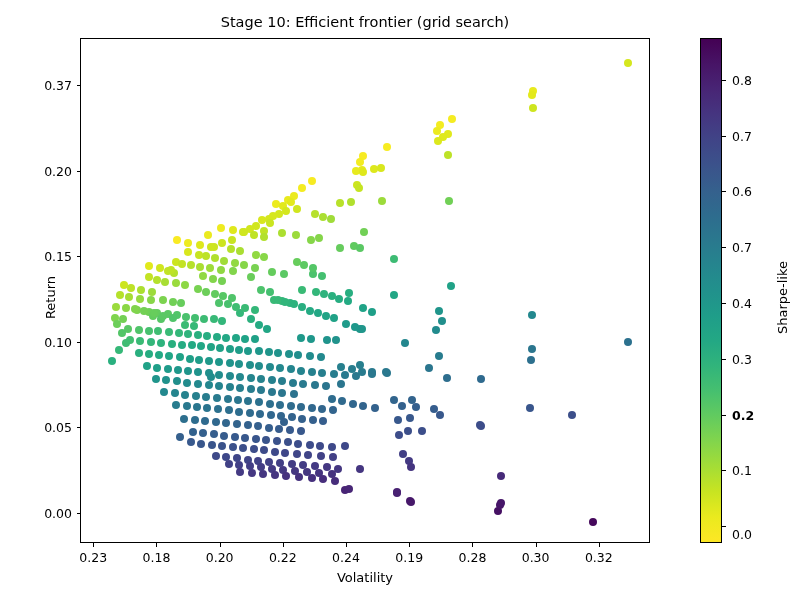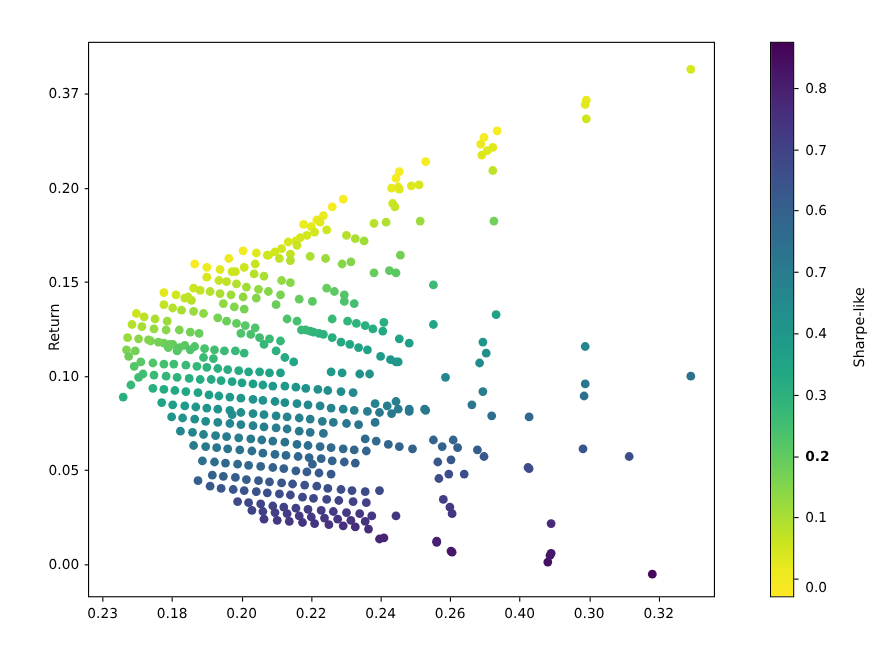--- a/index.html
+++ b/index.html
@@ -130,20 +130,21 @@
     transform-origin: center center;
     width: 120px;
     text-align: center;
   }
 </style>
 </head>
 <body>
 
 <div id="figure">
 
+  <div class="title">Stage 10: Efficient frontier (grid search)</div>
 
   <div class="axes" id="axes">
       <div class="pt" style="left: 546.935px; top: 23.6237px; background: rgb(213, 231, 30);"></div>
       <div class="pt" style="left: 451.829px; top: 52.2119px; background: rgb(232, 234, 30);"></div>
       <div class="pt" style="left: 450.881px; top: 56.1492px; background: rgb(227, 233, 28);"></div>
       <div class="pt" style="left: 451.829px; top: 69.3305px; background: rgb(206, 229, 31);"></div>
       <div class="pt" style="left: 371.258px; top: 79.6017px; background: rgb(245, 236, 34);"></div>
       <div class="pt" style="left: 359.252px; top: 86.1068px; background: rgb(243, 236, 33);"></div>
       <div class="pt" style="left: 356.092px; top: 92.4407px; background: rgb(236, 234, 31);"></div>
       <div class="pt" style="left: 366.835px; top: 94.6661px; background: rgb(225, 233, 28);"></div>
@@ -590,43 +591,44 @@
       <div class="tick-label-x" style="left: 93.2705px; top: 550px;">0.23</div>
       <div class="tick-mark-x" style="left: 156.463px; top: 543px;"></div>
       <div class="tick-label-x" style="left: 156.463px; top: 550px;">0.18</div>
       <div class="tick-mark-x" style="left: 219.656px; top: 543px;"></div>
       <div class="tick-label-x" style="left: 219.656px; top: 550px;">0.20</div>
       <div class="tick-mark-x" style="left: 282.849px; top: 543px;"></div>
       <div class="tick-label-x" style="left: 282.849px; top: 550px;">0.22</div>
       <div class="tick-mark-x" style="left: 346.042px; top: 543px;"></div>
       <div class="tick-label-x" style="left: 346.042px; top: 550px;">0.24</div>
       <div class="tick-mark-x" style="left: 409.235px; top: 543px;"></div>
-      <div class="tick-label-x" style="left: 409.235px; top: 550px;">0.26</div>
+      <div class="tick-label-x" style="left: 409.235px; top: 550px;">0.19</div>
       <div class="tick-mark-x" style="left: 472.428px; top: 543px;"></div>
-      <div class="tick-label-x" style="left: 472.428px; top: 550px;">0.40</div>
+      <div class="tick-label-x" style="left: 472.428px; top: 550px;">0.28</div>
       <div class="tick-mark-x" style="left: 535.621px; top: 543px;"></div>
       <div class="tick-label-x" style="left: 535.621px; top: 550px;">0.30</div>
       <div class="tick-mark-x" style="left: 598.814px; top: 543px;"></div>
       <div class="tick-label-x" style="left: 598.814px; top: 550px;">0.32</div>
     </div>
   <div id="yticks-layer">
       <div class="tick-mark-y" style="left: 76.5px; top: 513.042px;"></div>
       <div class="tick-label-y" style="left: 38px; width: 34px; top: 513.042px;">0.00</div>
       <div class="tick-mark-y" style="left: 76.5px; top: 427.449px;"></div>
       <div class="tick-label-y" style="left: 38px; width: 34px; top: 427.449px;">0.05</div>
       <div class="tick-mark-y" style="left: 76.5px; top: 341.856px;"></div>
       <div class="tick-label-y" style="left: 38px; width: 34px; top: 341.856px;">0.10</div>
       <div class="tick-mark-y" style="left: 76.5px; top: 256.263px;"></div>
       <div class="tick-label-y" style="left: 38px; width: 34px; top: 256.263px;">0.15</div>
       <div class="tick-mark-y" style="left: 76.5px; top: 170.669px;"></div>
       <div class="tick-label-y" style="left: 38px; width: 34px; top: 170.669px;">0.20</div>
       <div class="tick-mark-y" style="left: 76.5px; top: 85.0763px;"></div>
       <div class="tick-label-y" style="left: 38px; width: 34px; top: 85.0763px;">0.37</div>
     </div>
 
+  <div class="xlabel">Volatility</div>
   <div class="ylabel">Return</div>
 
   <div class="cbar">
     <div class="cbar-grad" id="cbar-grad" style="background: linear-gradient(to top, rgb(253, 231, 37) 0%, rgb(234, 234, 30) 5%, rgb(200, 228, 33) 10%, rgb(164, 221, 54) 15%, rgb(130, 213, 76) 20%, rgb(98, 203, 95) 25%, rgb(70, 192, 111) 30%, rgb(49, 180, 123) 35%, rgb(35, 168, 132) 40%, rgb(31, 157, 137) 45%, rgb(33, 145, 140) 50%, rgb(37, 133, 142) 55%, rgb(42, 120, 142) 60%, rgb(46, 108, 142) 65%, rgb(53, 96, 141) 70%, rgb(59, 82, 139) 75%, rgb(64, 68, 135) 80%, rgb(69, 53, 128) 85%, rgb(72, 37, 117) 90%, rgb(71, 20, 102) 95%, rgb(68, 1, 84) 100%);"></div>
   </div>
   <div id="cbar-ticks-layer">
       <div class="cbar-tick-mark" style="top: 526.26px;"></div>
       <div class="cbar-tick-label" style="top: 534px;">0.0</div>
       <div class="cbar-tick-mark" style="top: 470.459px;"></div>
       <div class="cbar-tick-label" style="top: 470.459px;">0.1</div>

